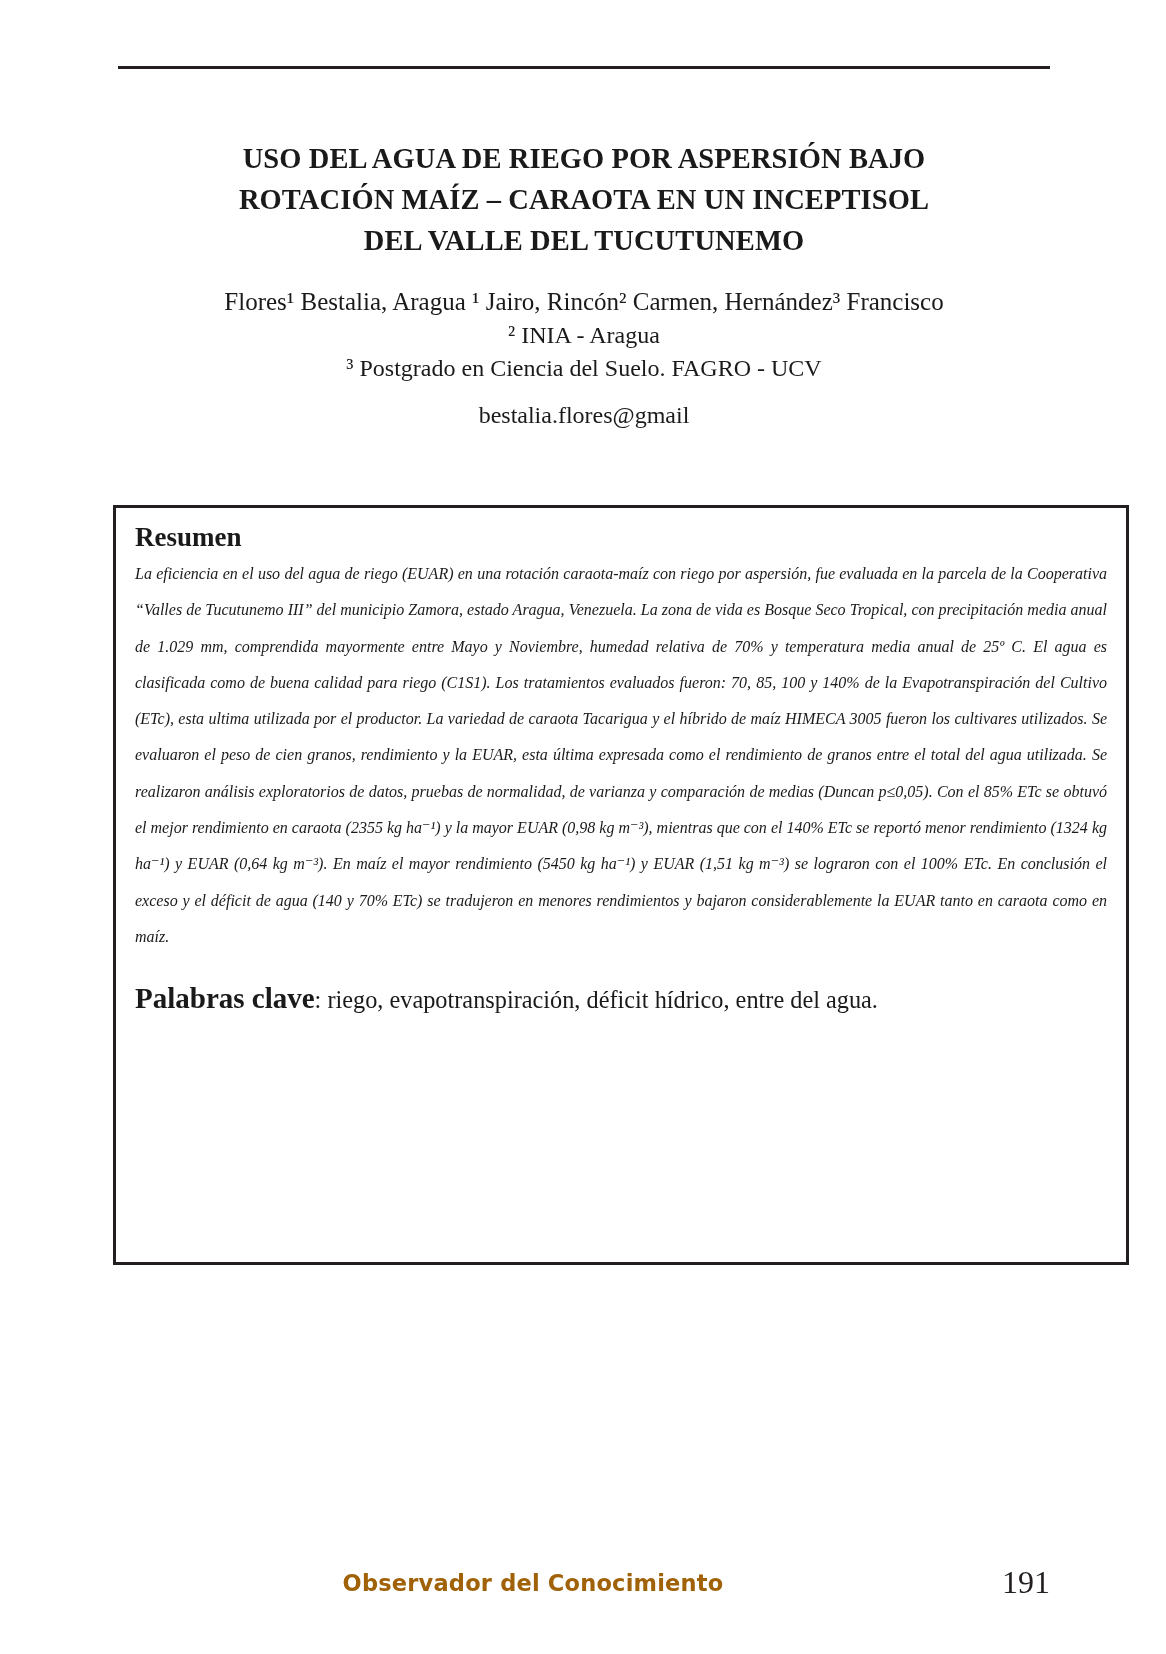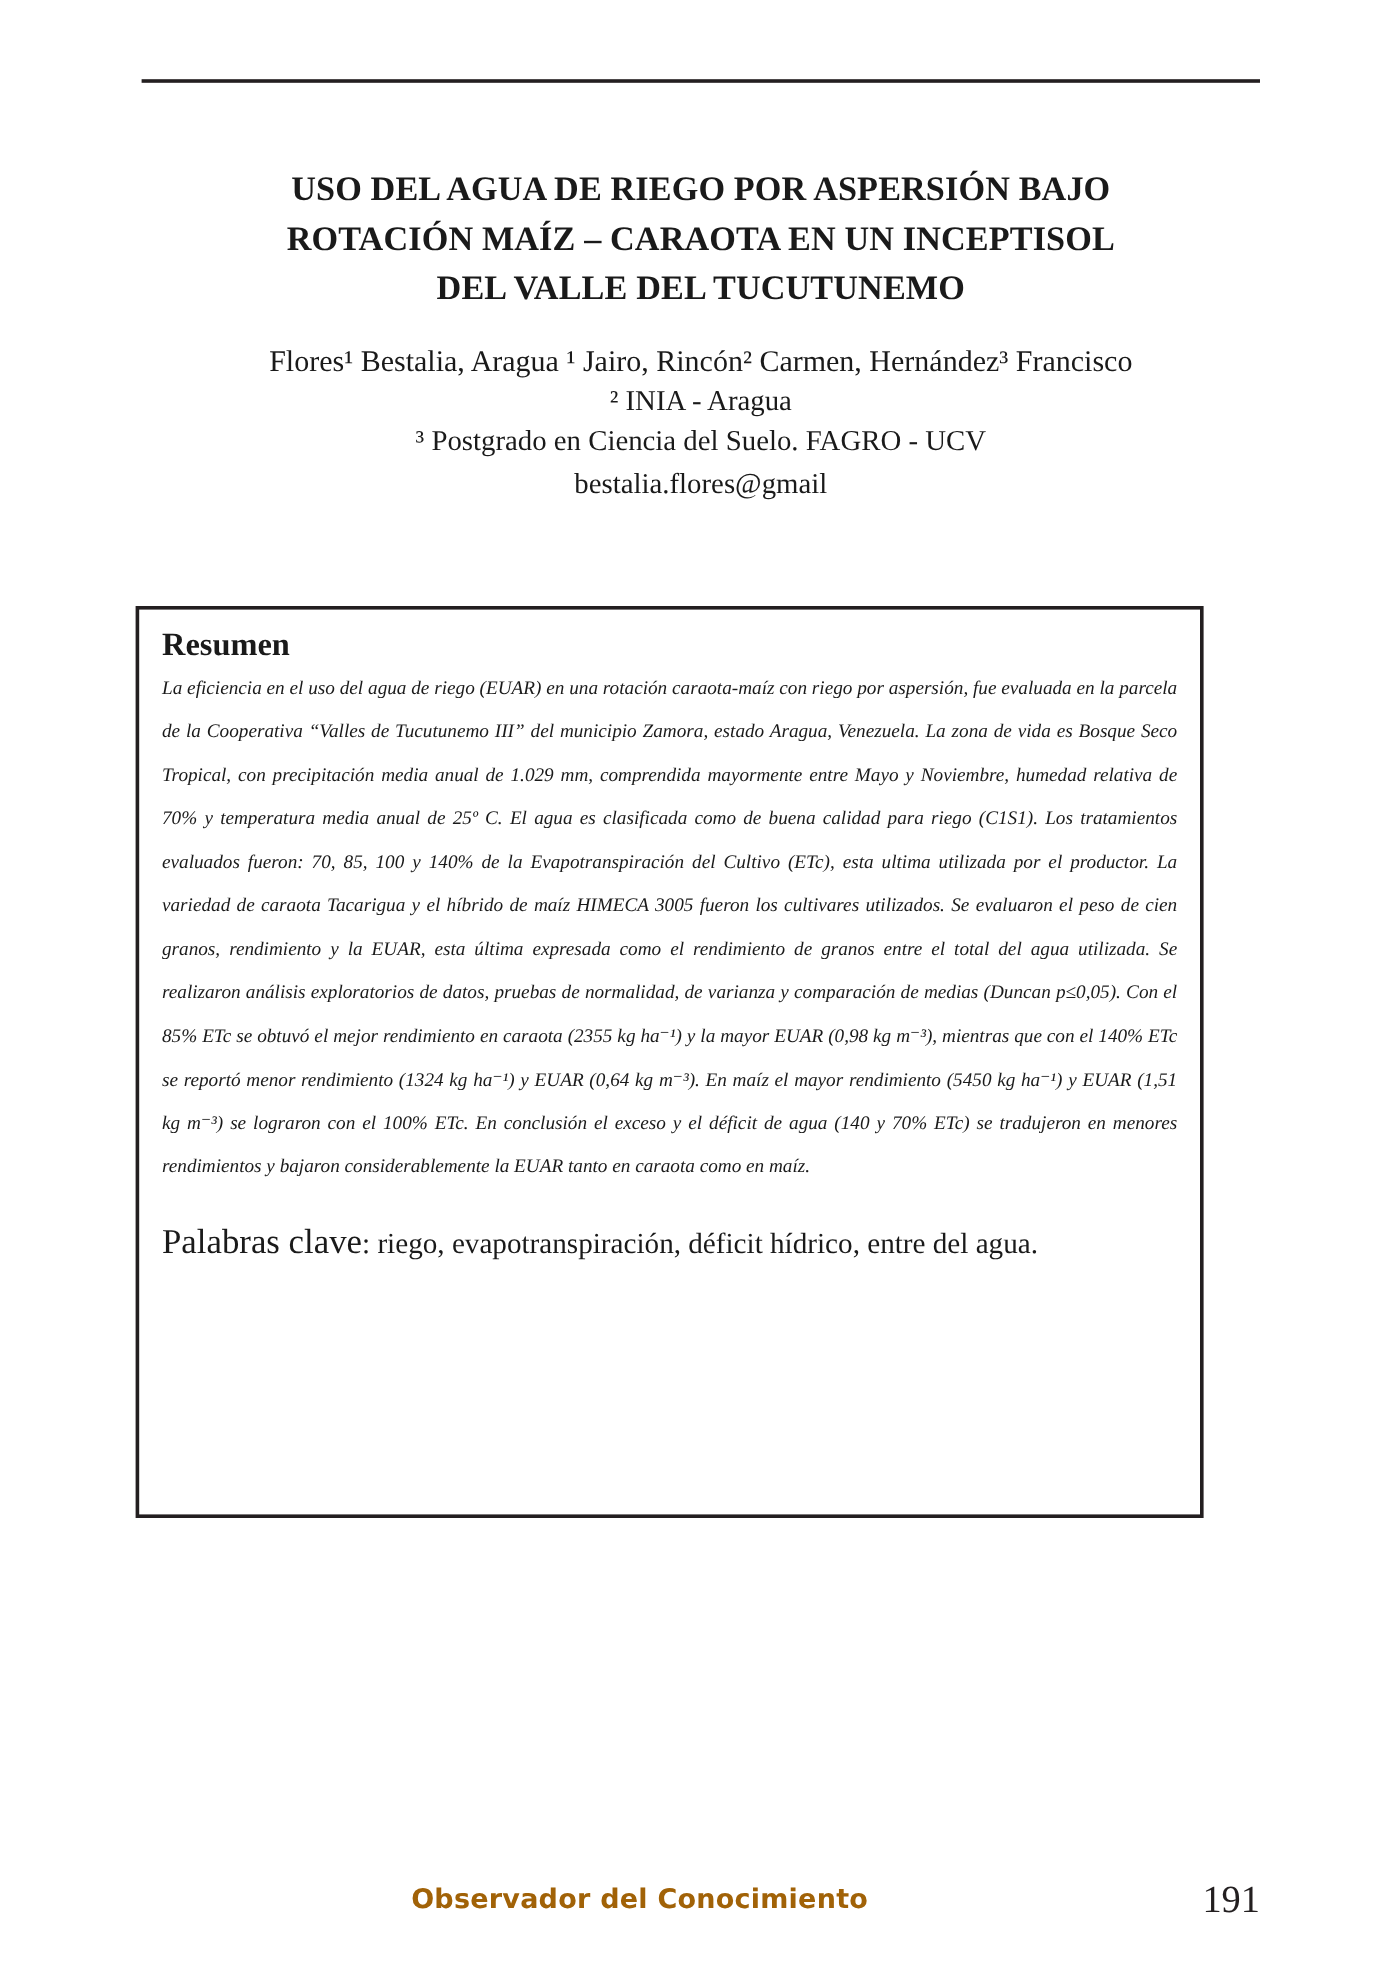--- a/index.html
+++ b/index.html
@@ -61,29 +61,29 @@
     line-height: 33.5px;
     color: #1a1a1a;
   }
   .aff-line {
     font-size: 24px;
     line-height: 33.5px;
   }
   .email-line {
     font-size: 24px;
     line-height: 33.5px;
-    margin-top: 2px;
+    margin-top: 13px;
   }
 
   
   .abstract-box {
     position: absolute;
     left: 113px;
     top: 505px;
-    width: 890px;
+    width: 1016px;
     height: 760px;
     border: 3px solid #231f20;
     box-sizing: border-box;
   }
   .abstract-inner {
     padding: 12px 19px 0 19px;
   }
   .abstract-heading {
     font-weight: bold;
     font-size: 27px;
@@ -98,21 +98,21 @@
     margin: 0;
     hyphens: none;
     font-style: italic;
   }
   .keywords {
     font-size: 24.3px;
     line-height: 34px;
     margin: 26px 0 0 0;
   }
   .keywords-label {
-    font-weight: normal;
+    font-weight: bold;
     font-size: 29px;
   }
 
   
   .footer {
     position: absolute;
     left: 118px;
     top: 1564px;
     width: 932px;
     height: 46px;

